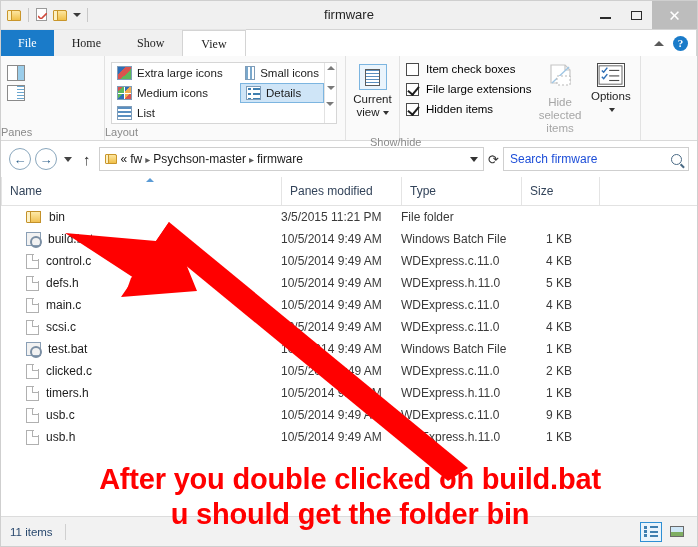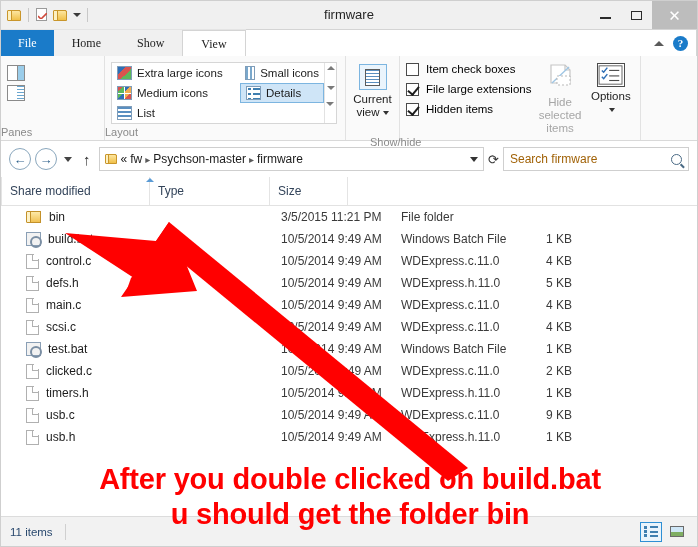--- a/index.html
+++ b/index.html
@@ -196,21 +196,21 @@
   .crumbbox { flex:1; height:24px; border:1px solid #cfcfcf; background:#fff;
               display:flex; align-items:center; padding:0 5px; box-sizing:border-box; gap:3px; }
   .crumb { font-size:12px; color:#1c1c1c; }
   .crumb-sep { color:#5a5a5a; font-size:10px; }
   .crumb-dd { margin-left:auto; display:flex; align-items:center; gap:8px; }
   .vcaret { width:0;height:0;border-left:4px solid transparent;border-right:4px solid transparent;
             border-top:5px solid #333; }
   .refresh { font-size:13px; color:#333; }
   .searchbox { width:186px; height:24px; border:1px solid #cfcfcf; background:#fff;
                display:flex; align-items:center; padding:0 6px; box-sizing:border-box; }
-  .searchbox .ph { flex:1; font-size:12px; color:#a16207; }
+  .searchbox .ph { flex:1; font-size:12px; color:#1d4ed8; }
   .mag { width:9px;height:9px;border:1.6px solid #4a6a85;border-radius:50%; position:relative;}
   .mag::after{content:'';position:absolute;right:-4px;bottom:-3px;width:5px;height:1.6px;
               background:#4a6a85;transform:rotate(45deg);}
 
   
   .colhdr { height:28px; display:flex; align-items:center; border-bottom:1px solid #e2e2e2;
             position:relative; background:#fff; }
   .ch { font-size:12px; color:#33445a; padding-left:8px; box-sizing:border-box;
         height:28px; line-height:28px; border-left:1px solid #e4e4e4; }
   .ch:first-child { border-left:none; }
@@ -487,22 +487,23 @@
     </div>
     <span class="refresh">⟳</span>
     <div class="searchbox">
       <span class="ph">Search firmware</span>
       <span class="mag"></span>
     </div>
   </div>
 
   <div class="colhdr">
     <span class="sort-tri"></span>
-    <div class="ch" style="width:120px;">Share modified</div>
-    <div class="ch" style="width:120px;margin-left:28px;">Type</div>
+    <div class="ch" style="width:280px;">Name</div>
+    <div class="ch" style="width:120px;">Panes modified</div>
+    <div class="ch" style="width:120px;">Type</div>
     <div class="ch" style="width:78px;padding-left:8px;">Size</div>
     <div class="ch" style="flex:1;"></div>
   </div>
 
   <div class="filelist">
 
     <div class="frow">
       <span class="fname">
         <span class="folder-row-ico">
             <span class="b"></span>

